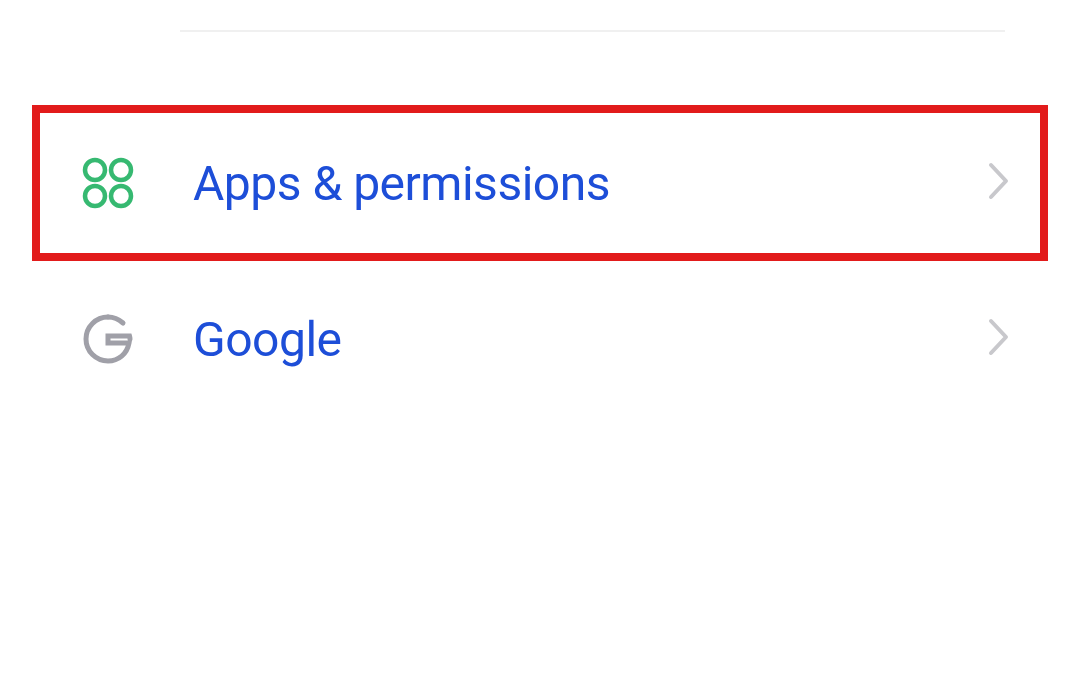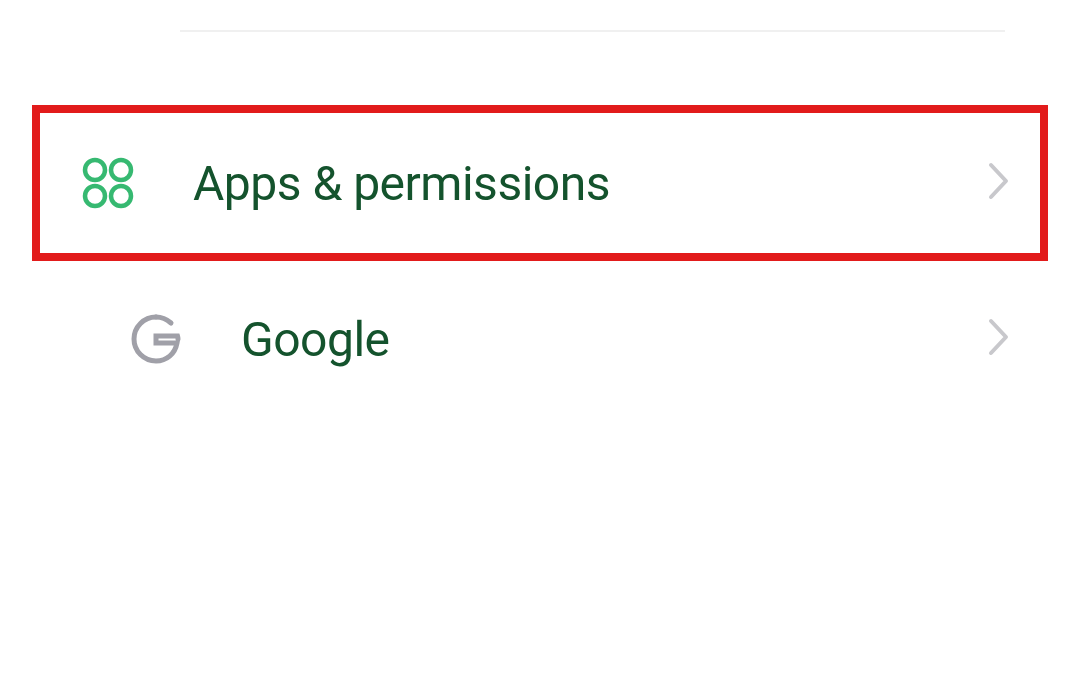--- a/index.html
+++ b/index.html
@@ -29,40 +29,39 @@
       right: 0;
       padding: 0;
     }
     .settings-item {
       display: flex;
       align-items: center;
       padding: 0 70px 0 78px;
       height: 156px;
       position: relative;
       cursor: pointer;
-      margin-left: 48px;
     }
     .settings-item.highlighted {
       border: 8px solid #e21b1b;
       margin: 0 32px;
       padding: 0 30px 0 38px;
       height: 156px;
     }
     .icon-wrap {
       width: 60px;
       display: flex;
       align-items: center;
       justify-content: center;
       flex-shrink: 0;
     }
     .item-label {
       flex: 1;
       font-size: 48px;
       font-weight: 400;
-      color: #14532d;
+      color: #1d4ed8;
       margin-left: 55px;
       letter-spacing: -0.5px;
     }
     .chevron {
       flex-shrink: 0;
     }
     .settings-item.highlighted .item-label {
       margin-left: 55px;
     }
   </style>

